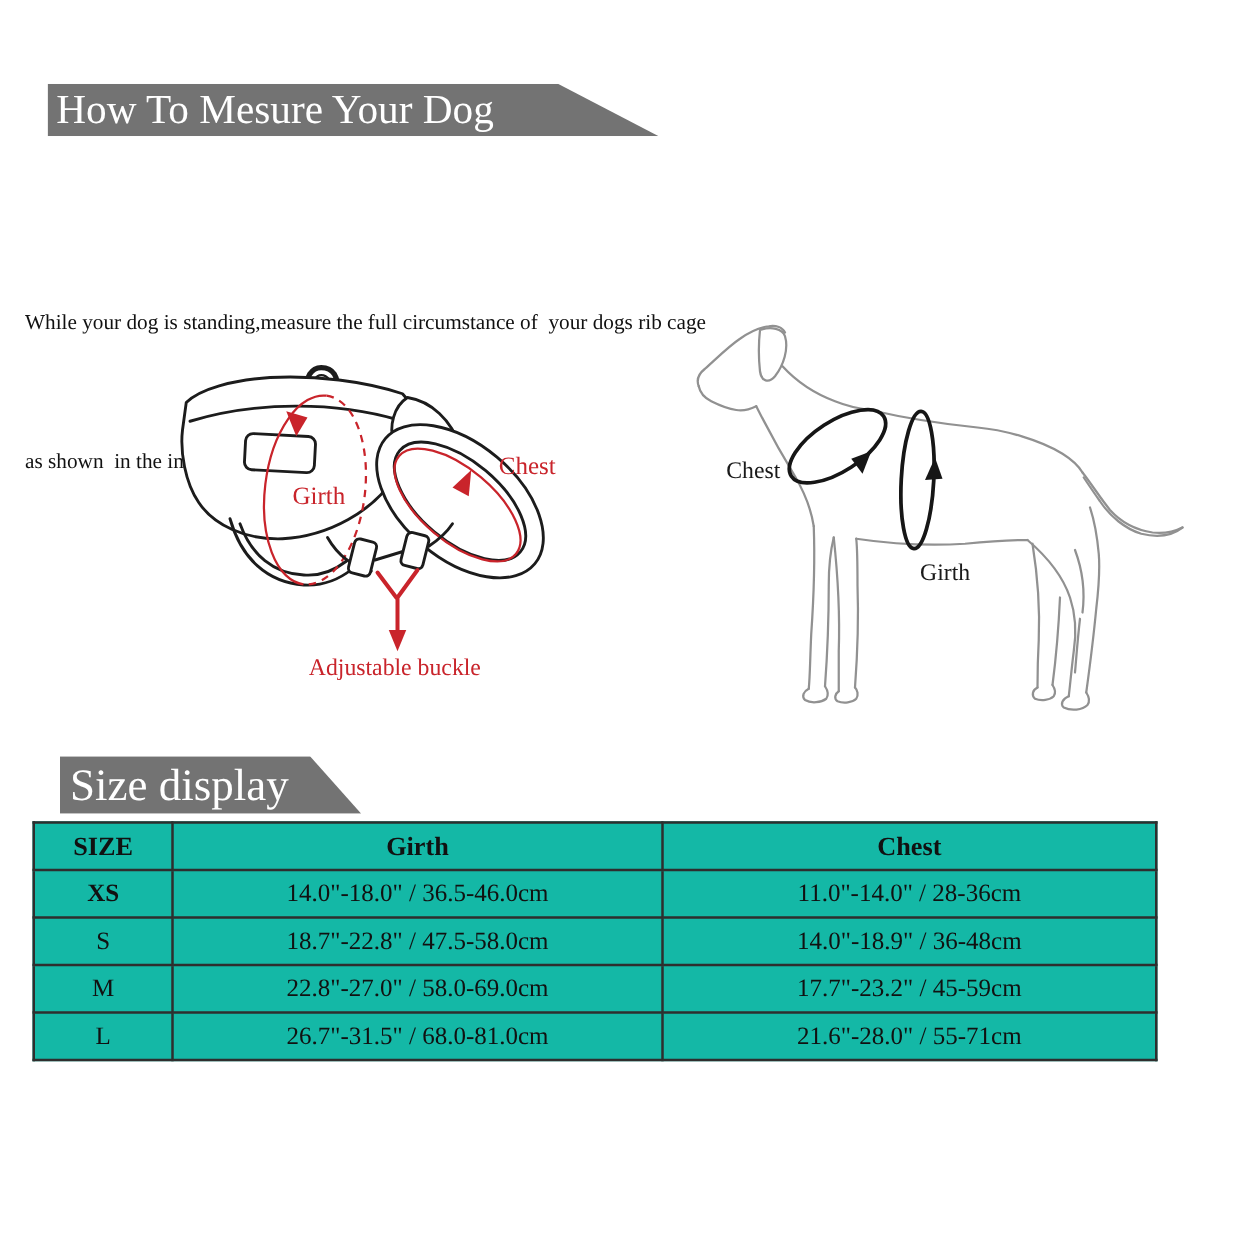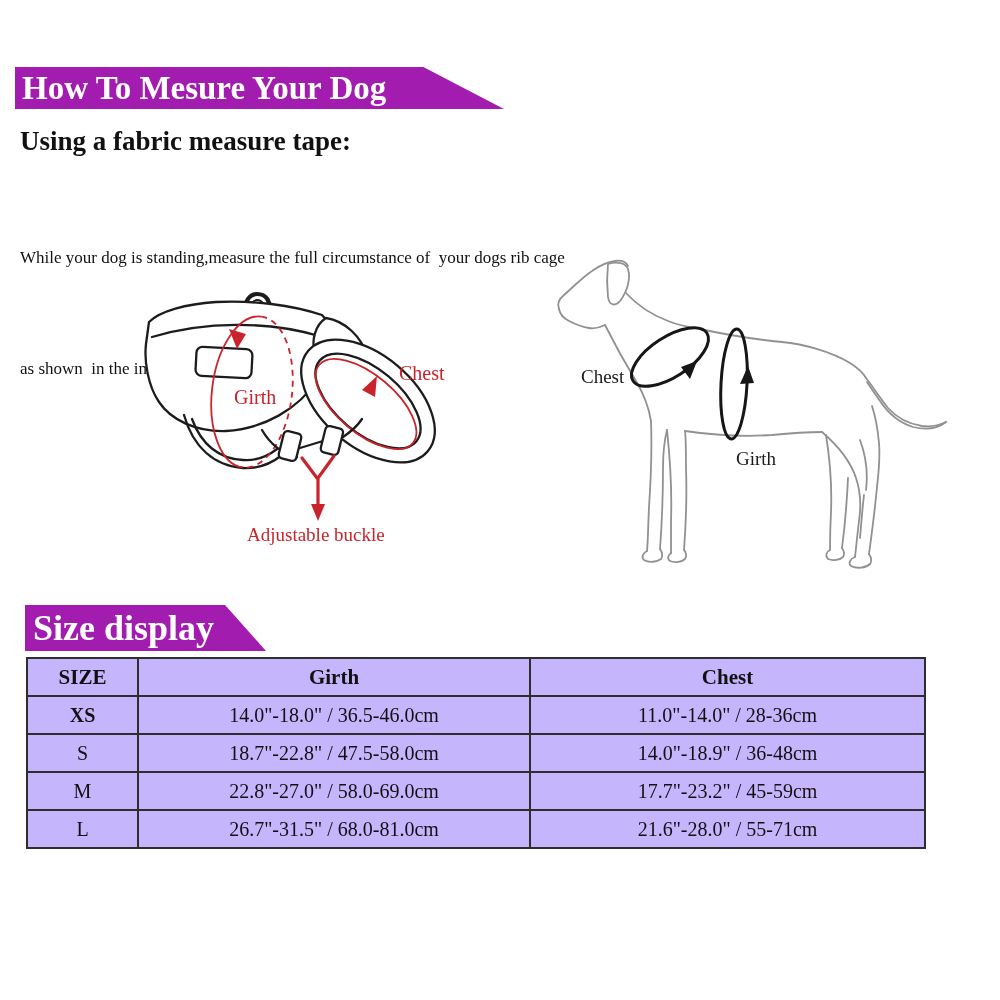--- a/index.html
+++ b/index.html
@@ -1,48 +1,47 @@
 <!DOCTYPE html>
 <html><head>
 <meta charset="utf-8">
 <style>
   html,body{margin:0;padding:0;background:#ffffff;}
   .stage{position:relative;width:1000px;height:1000px;background:#ffffff;overflow:hidden;
          font-family:"Liberation Serif", serif;color:#111;}
-  .banner{position:absolute;background:#a21caf;color:#fff;font-weight:bold;white-space:nowrap;}
+  .banner{position:absolute;background:#737373;color:#fff;font-weight:normal;white-space:nowrap;margin-left:23px;}
   .banner-measure{left:15px;top:67px;width:489px;height:42px;line-height:42px;font-size:33px;
          padding-left:7px;box-sizing:border-box;clip-path:polygon(0 0,83.5% 0,100% 100%,0 100%);}
   .banner-size{left:25px;top:605px;width:241px;height:46px;line-height:46px;font-size:36px;
          padding-left:8px;box-sizing:border-box;clip-path:polygon(0 0,83% 0,100% 100%,0 100%);}
   .intro-heading{position:absolute;left:20px;top:126px;font-size:27px;font-weight:bold;white-space:pre;}
   .intro-body{position:absolute;left:20px;top:165px;font-size:17px;line-height:37px;white-space:pre;}
   .lbl{position:absolute;white-space:nowrap;font-size:20px;}
   .lbl.red{color:#c9242b;}
   .lbl.dark{color:#1a1a1a;font-size:19px;}
   .lbl-buckle{font-size:19px;}
   svg.illu{position:absolute;}
   table.size-table{position:absolute;left:26px;top:657px;width:898px;border-collapse:collapse;
-         table-layout:fixed;background:#c4b5fd;border:2px solid #a16207;}
+         table-layout:fixed;background:#14b8a6;border:2px solid #a16207;}
   table.size-table th,table.size-table td{border:2px solid #2e2e2e;text-align:center;
          vertical-align:middle;height:36px;padding:0;}
   table.size-table th{font-size:21px;font-weight:bold;}
   table.size-table td{font-size:20px;font-weight:normal;}
   td.sz.b{font-weight:bold;}
   col.c-size{width:111px;} col.c-girth{width:392px;} col.c-chest{width:395px;}
 </style>
 </head>
 <body>
 
 <div class="stage">
 
   <div class="banner banner-measure">
     <span>How To Mesure Your Dog</span>
   </div>
 
-  <div class="intro-heading">Using a fabric measure tape:</div>
   <div class="intro-body">
     <div>While your dog is standing,measure the full circumstance of  your dogs rib cage</div>
     <div>as shown  in the image</div>
   </div>
 
   <svg class="illu" style="left:130px;top:270px;" width="330" height="290" viewBox="130 270 330 290">
     <g stroke="#1c1c1c" stroke-width="2.3" fill="none" stroke-linecap="round" stroke-linejoin="round">
 
       <path d="M246,316 C243,301 250,294 257,294 C266,294 272,301 269,315" stroke-width="4.2"></path>
       <path d="M250,314 C249,305 253,300 257,300 C262,300 266,305 265,313" stroke-width="1.8"></path>

